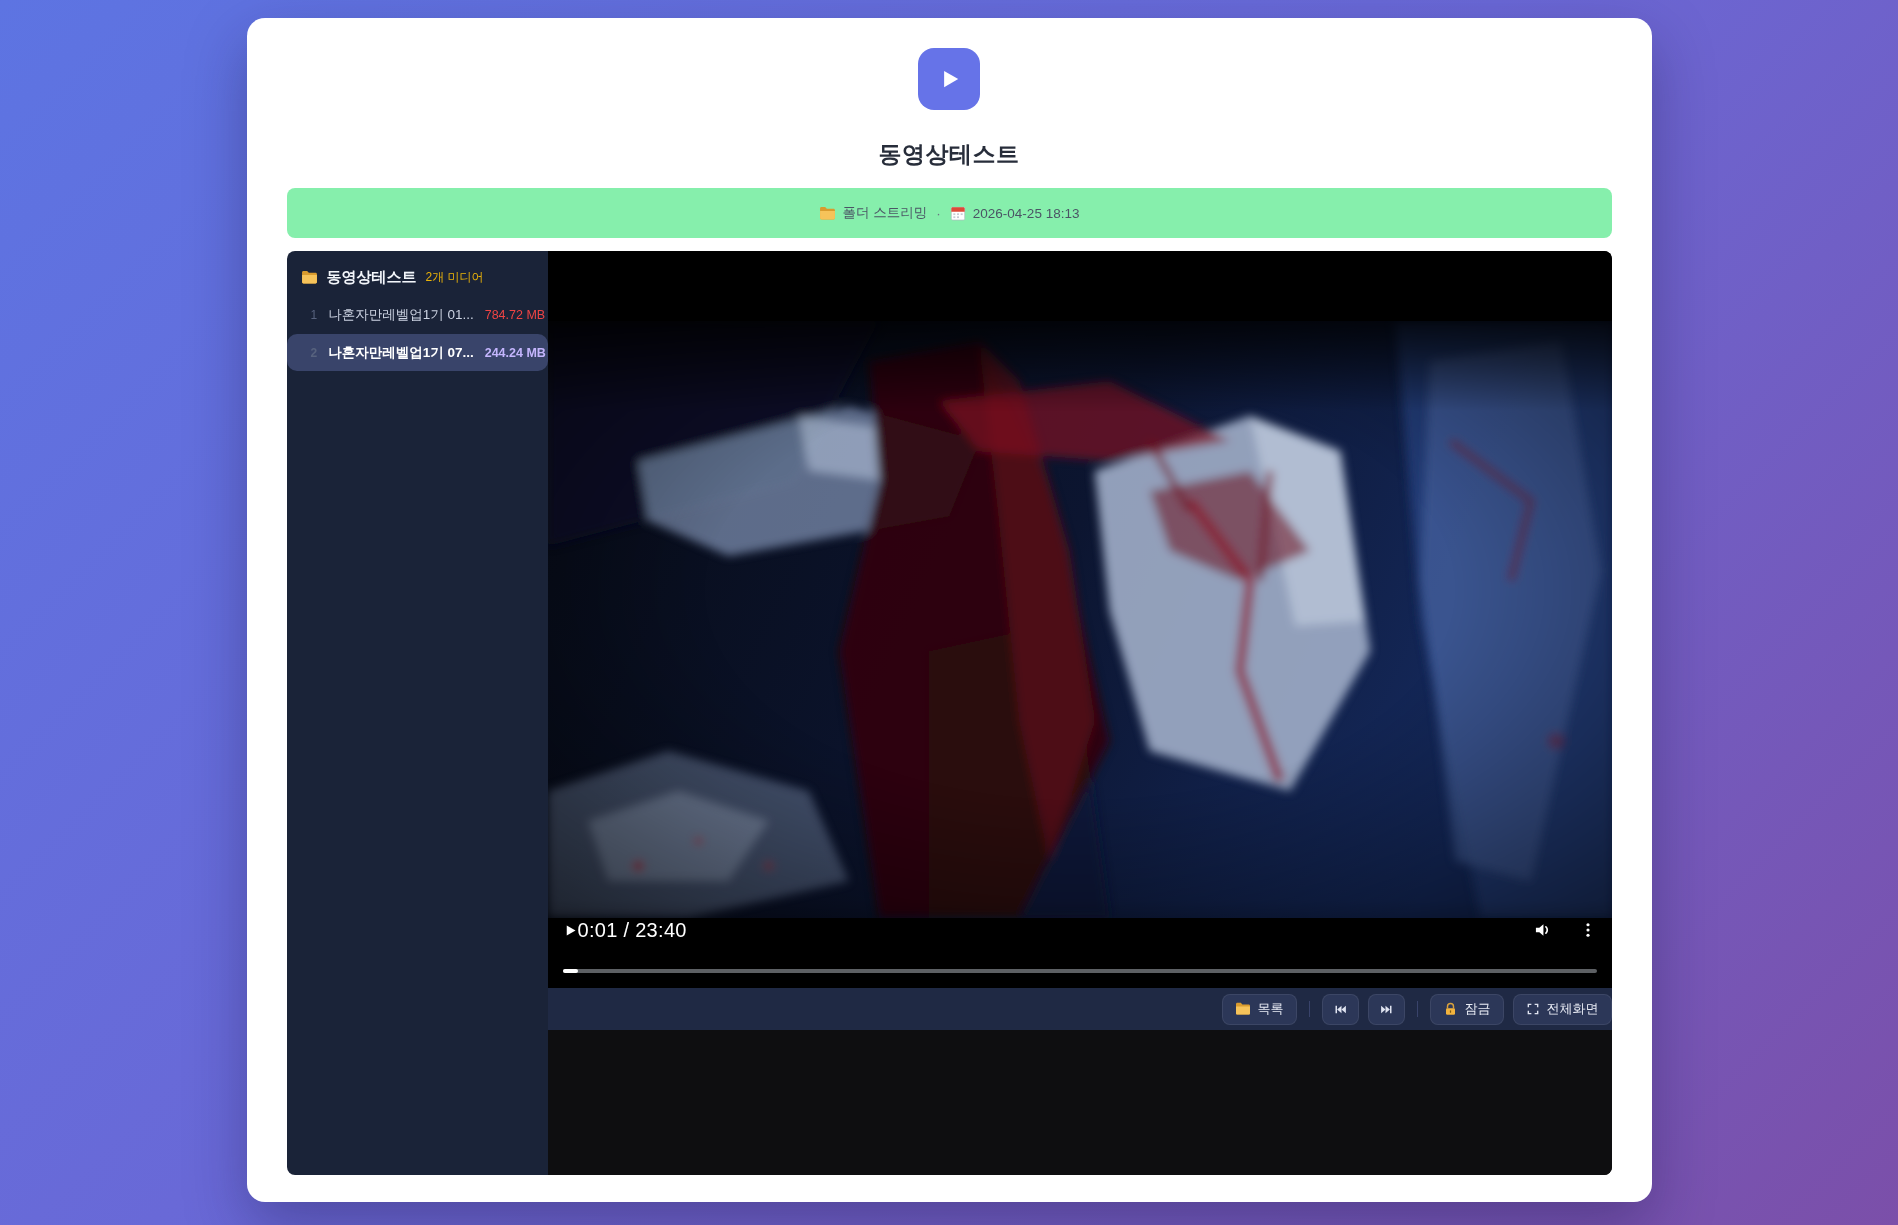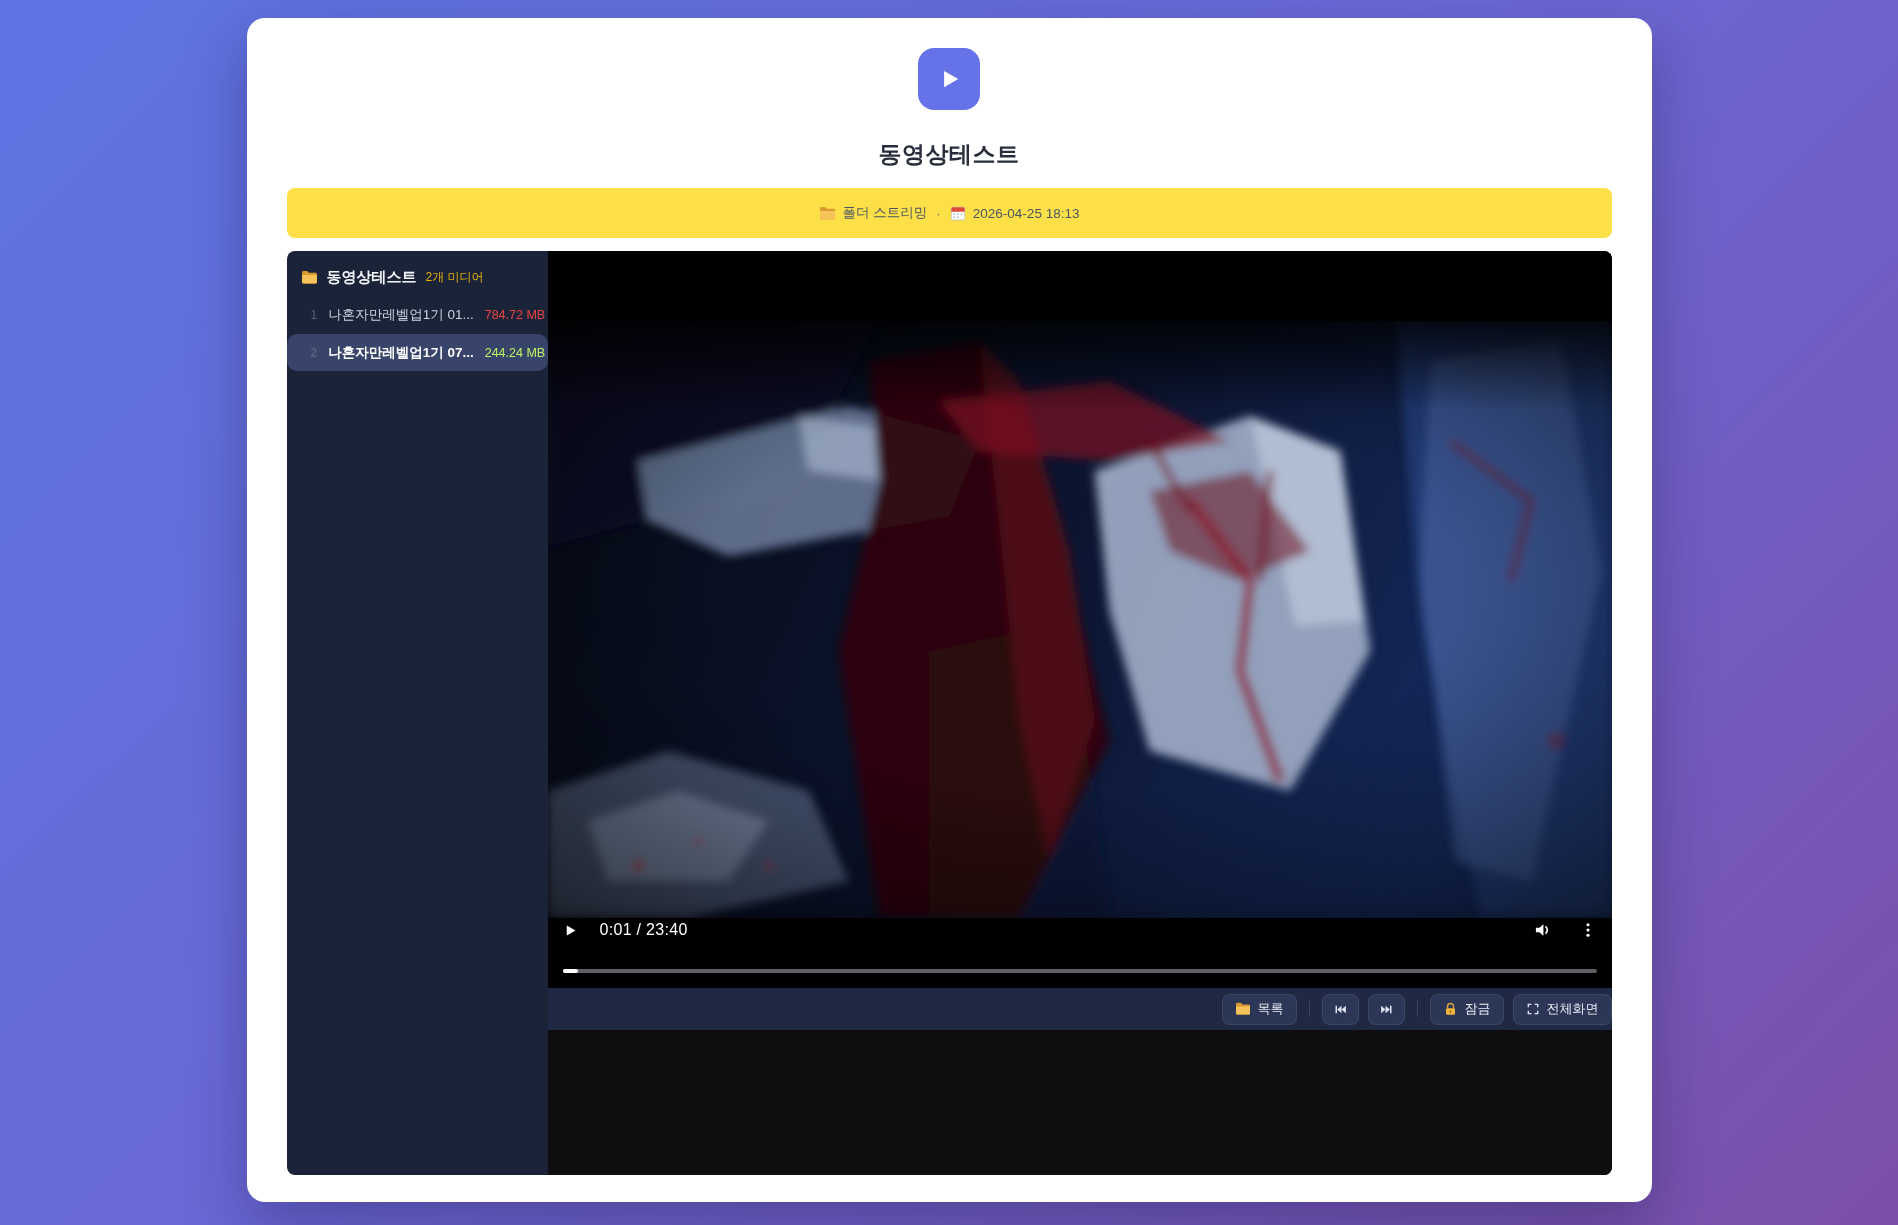--- a/index.html
+++ b/index.html
@@ -24,21 +24,21 @@
     margin: 0 auto;
     display: flex; align-items: center; justify-content: center;
   }
   .page-title {
     margin: 29px 0 0; text-align: center;
     font-size: 23px; font-weight: bold; color: #272d3a;
     letter-spacing: .5px;
   }
   .meta-bar {
     margin-top: 18px; height: 50px;
-    background: #fde047; border-radius: 8px;
+    background: #86efac; border-radius: 8px;
     display: flex; align-items: center; justify-content: center; gap: 7px;
     color: #4b5565; font-size: 13.5px;
   }
   .meta-bar .dot { color:#6b7280; margin: 0 2px; }
   .icon { display:inline-flex; flex:none; }
 
   
   .player-block {
     margin-top: 13px; height: 924px;
     display: flex; border-radius: 8px; overflow: hidden;
@@ -61,36 +61,36 @@
     padding: 0 12px 0 24px;
     font-size: 13.5px; color: #ccd3e2;
     border-radius: 10px; cursor: pointer; white-space: nowrap;
   }
   .playlist-item .idx { width: 10px; text-align: right; color: #57627e; font-size: 12px; }
   .playlist-item .item-size { color: #ef4444; font-size: 12.5px; }
   .playlist-item.selected {
     background: #39446a; color: #ffffff; font-weight: bold;
     height: 37px; line-height: 37px;
   }
-  .playlist-item.selected .item-size { color: #bef264; font-weight: normal; }
+  .playlist-item.selected .item-size { color: #c4b5fd; font-weight: bold; }
 
   .video-col { flex: 1; min-width: 0; background: #000; display: flex; flex-direction: column; }
   .video-stage { height: 737px; position: relative; background: #000; overflow: hidden; cursor: pointer; }
   .frame { position: absolute; left: 0; right: 0; top: 70px; height: 597px; }
   .frame svg { width: 100%; height: 100%; display: block; }
 
   .native-controls {
     position: absolute; left: 0; right: 0; bottom: 0; height: 88px;
     background: linear-gradient(rgba(0,0,0,0), rgba(0,0,0,.55));
   }
   .ctrl-row {
     position: absolute; left: 15px; right: 15px; top: 14px; height: 32px;
     display: flex; align-items: center; color: #fff;
   }
-  .time-text { font-size: 16px; margin-left: 22px; letter-spacing: .3px; }
+  .time-text { font-size: 20px; letter-spacing: .3px; }
   .ctrl-spacer { flex: 1; }
   .ctrl-btn { background: none; border: none; padding: 0; display: inline-flex; cursor: pointer; }
   .vol-btn { margin-right: 26px; }
   .timeline {
     position: absolute; left: 15px; right: 15px; bottom: 15px; height: 4px;
     background: rgba(170,174,182,.55); border-radius: 2px; cursor: pointer;
   }
   .timeline .played {
     width: 15px; height: 100%; background: #ffffff; border-radius: 2px;
   }

